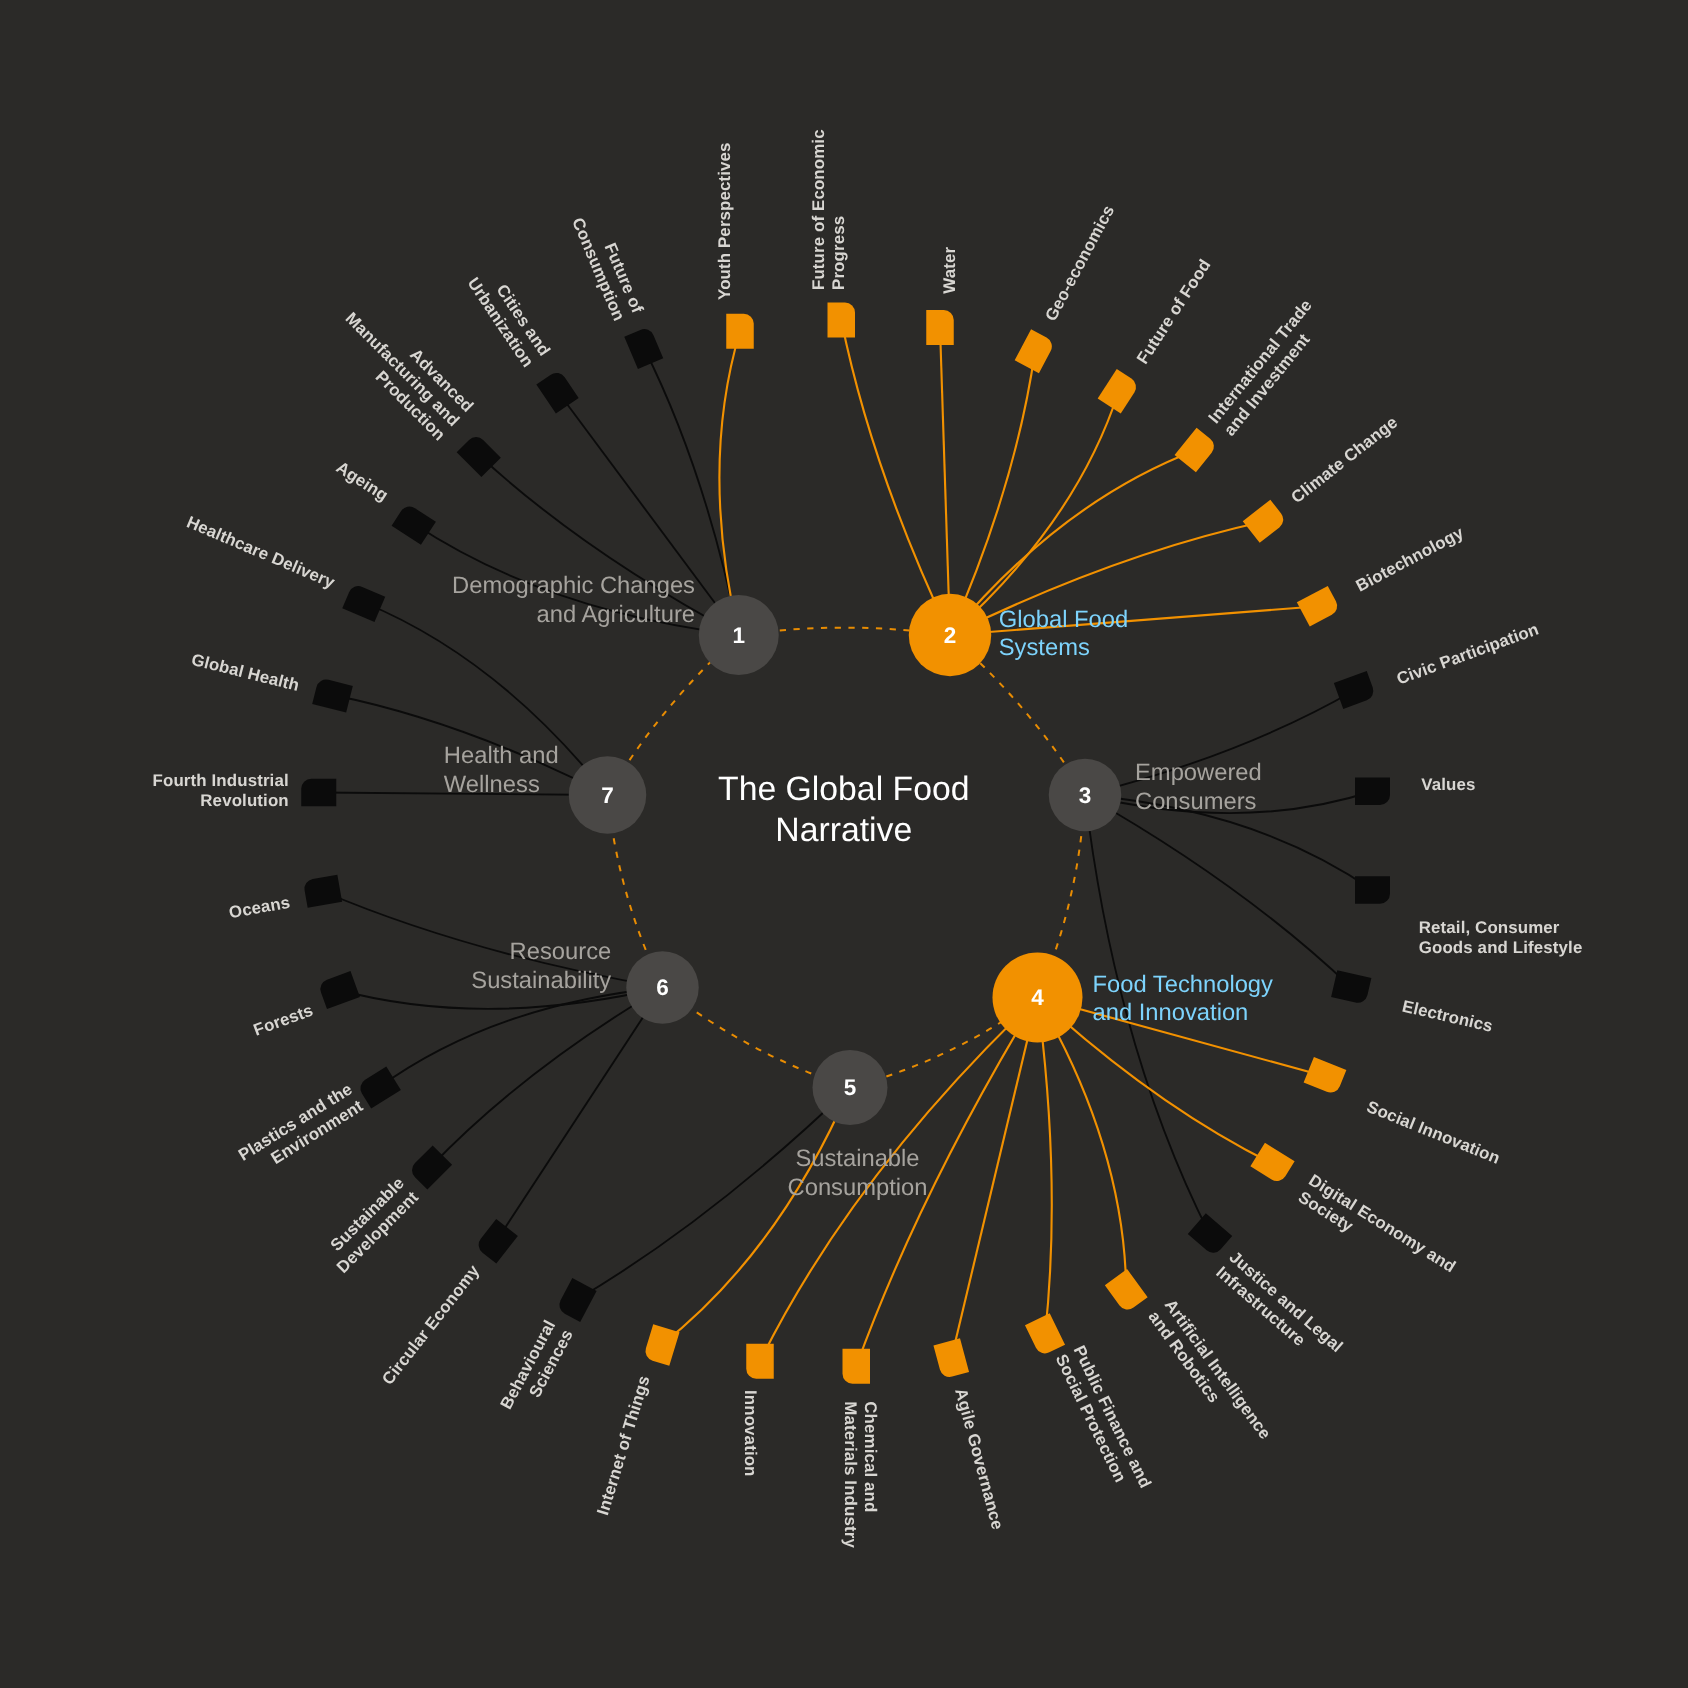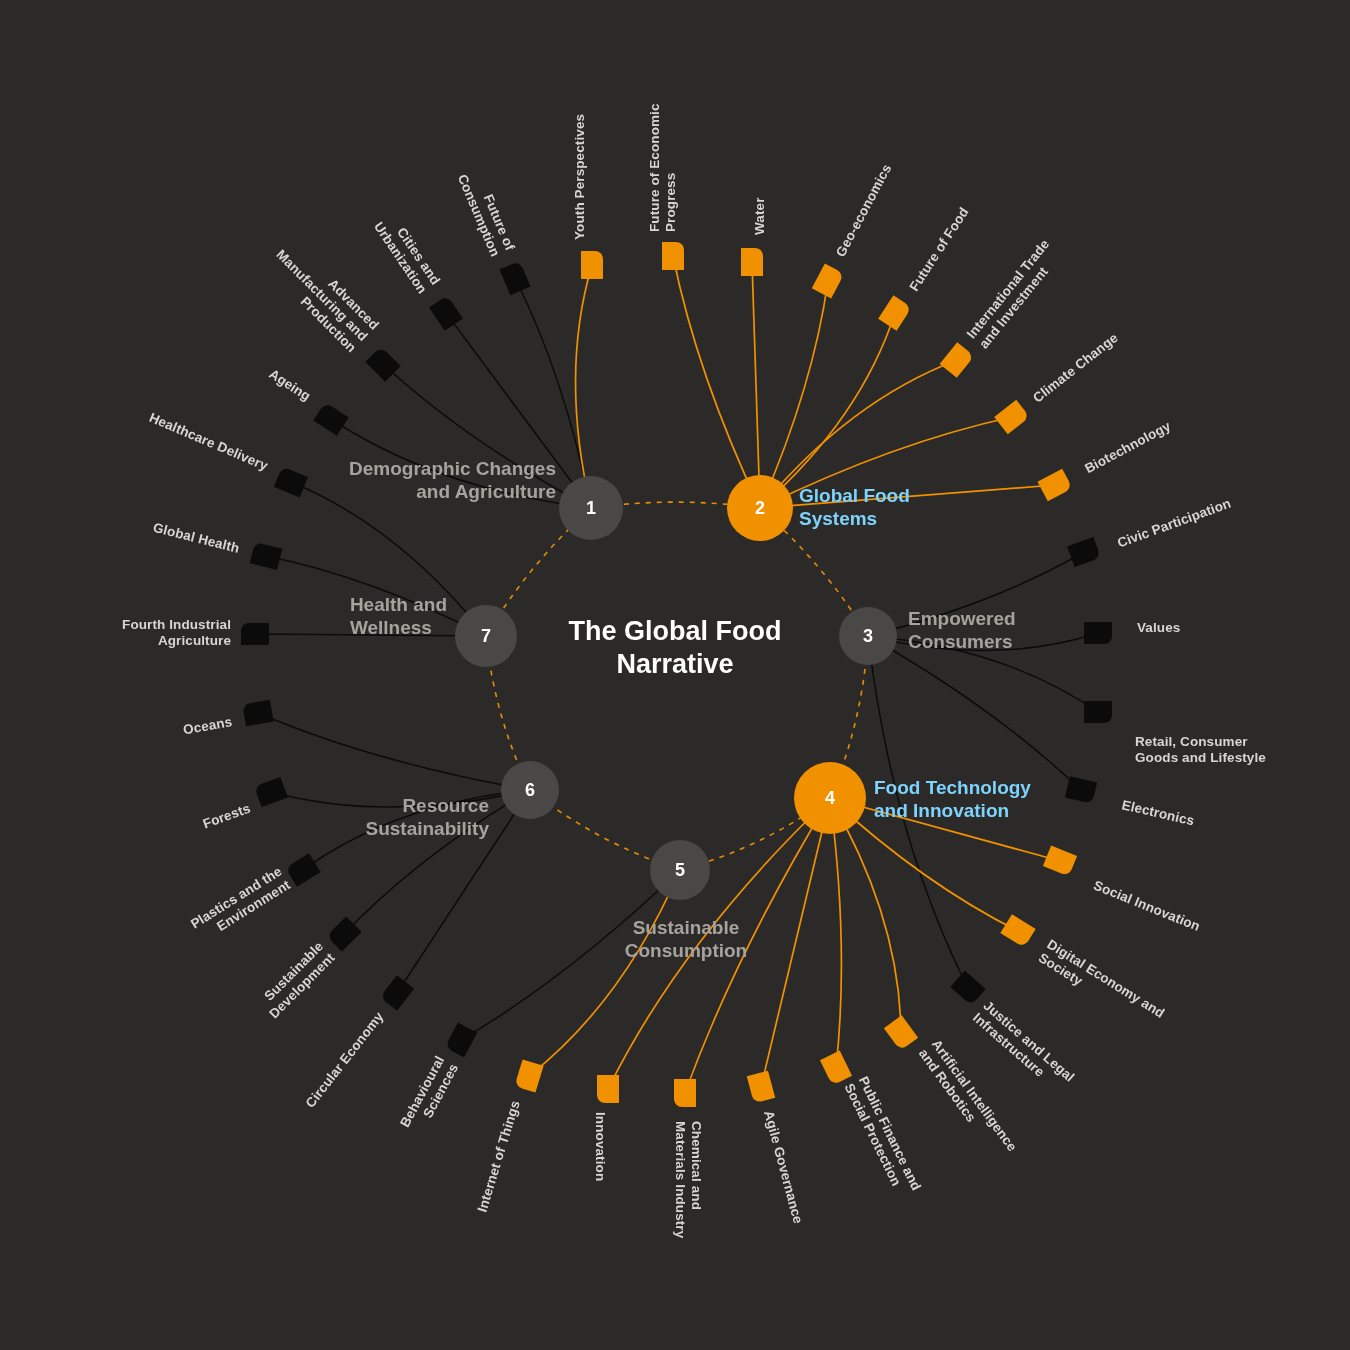--- a/index.html
+++ b/index.html
@@ -1,24 +1,24 @@
 <!DOCTYPE html>
 <html><head>
 <meta charset="utf-8">
 <style>
   html,body{margin:0;padding:0;background:#2b2a28;}
   #stage{position:relative;width:1350px;height:1350px;background:#2b2a28;overflow:hidden;
          font-family:"Liberation Sans",sans-serif;}
   svg{position:absolute;left:0;top:0;width:1350px;height:1350px;}
   .spoke-label{position:absolute;color:#d8d6d2;font-size:13.5px;font-weight:bold;
                line-height:1.18;white-space:pre;transform-origin:0 50%;letter-spacing:.1px;}
-  .hub-label{position:absolute;font-size:19px;font-weight:bold;line-height:1.2;white-space:pre;}
+  .hub-label{position:absolute;font-size:19px;font-weight:normal;line-height:1.2;white-space:pre;}
   .hub-label.grey{color:#a6a39e;}
   .hub-label.orange{color:#7dd3fc;}
-  .center-title{position:absolute;color:#ffffff;font-size:27px;font-weight:bold;
+  .center-title{position:absolute;color:#ffffff;font-size:27px;font-weight:normal;
                 line-height:1.22;text-align:center;white-space:pre;left:675px;top:648px;
                 transform:translate(-50%,-50%);}
   .node-num{font-size:18px;font-weight:bold;fill:#ffffff;}
 </style>
 </head>
 <body>
 
 <div id="stage">
   <svg id="net" viewBox="0 0 1350 1350">
       <g>
@@ -236,41 +236,41 @@
       <div class="spoke-label" style="left: 448px; top: 1061px; text-align: right; transform: translate(-100%, -50%) rotate(298deg); transform-origin: 100% 50%;">Behavioural
 Sciences</div>
       <div class="spoke-label" style="left: 381px; top: 1014px; text-align: right; transform: translate(-100%, -50%) rotate(308deg); transform-origin: 100% 50%;">Circular Economy</div>
       <div class="spoke-label" style="left: 327px; top: 950px; text-align: right; transform: translate(-100%, -50%) rotate(315deg); transform-origin: 100% 50%;">Sustainable
 Development</div>
       <div class="spoke-label" style="left: 285px; top: 877px; text-align: right; transform: translate(-100%, -50%) rotate(328deg); transform-origin: 100% 50%;">Plastics and the
 Environment</div>
       <div class="spoke-label" style="left: 250px; top: 808px; text-align: right; transform: translate(-100%, -50%) rotate(340deg); transform-origin: 100% 50%;">Forests</div>
       <div class="spoke-label" style="left: 232px; top: 722px; text-align: right; transform: translate(-100%, -50%) rotate(350deg); transform-origin: 100% 50%;">Oceans</div>
       <div class="spoke-label" style="left: 231px; top: 633px; text-align: right; transform: translate(-100%, -50%) rotate(360deg); transform-origin: 100% 50%;">Fourth Industrial
-Agriculture</div>
+Revolution</div>
       <div class="spoke-label" style="left: 239px; top: 549px; text-align: right; transform: translate(-100%, -50%) rotate(14deg); transform-origin: 100% 50%;">Global Health</div>
       <div class="spoke-label" style="left: 267px; top: 467px; text-align: right; transform: translate(-100%, -50%) rotate(23deg); transform-origin: 100% 50%;">Healthcare Delivery</div>
       <div class="spoke-label" style="left: 309px; top: 398px; text-align: right; transform: translate(-100%, -50%) rotate(33deg); transform-origin: 100% 50%;">Ageing</div>
       <div class="spoke-label" style="left: 365px; top: 339px; text-align: right; transform: translate(-100%, -50%) rotate(45deg); transform-origin: 100% 50%;">Advanced
 Manufacturing and
 Production</div>
       <div class="spoke-label" style="left: 430px; top: 288px; text-align: right; transform: translate(-100%, -50%) rotate(56deg); transform-origin: 100% 50%;">Cities and
 Urbanization</div>
       <div class="spoke-label" style="left: 503px; top: 253px; text-align: right; transform: translate(-100%, -50%) rotate(67deg); transform-origin: 100% 50%;">Future of
 Consumption</div>
       <div class="hub-label grey" style="left: 556px; top: 481px; text-align: right; transform: translate(-100%, -50%);">Demographic Changes
 and Agriculture</div>
       <div class="hub-label orange" style="left: 799px; top: 508px; text-align: left; transform: translate(0px, -50%);">Global Food
 Systems</div>
       <div class="hub-label grey" style="left: 908px; top: 619px; text-align: left; transform: translate(0px, -50%); margin-top: 12px;">Empowered
 Consumers</div>
       <div class="hub-label orange" style="left: 874px; top: 800px; text-align: left; transform: translate(0px, -50%);">Food Technology
 and Innovation</div>
       <div class="hub-label grey" style="left: 686px; top: 917px; text-align: center; transform: translate(-50%, 0px);">Sustainable
 Consumption</div>
-      <div class="hub-label grey" style="left: 489px; top: 774px; text-align: right; transform: translate(-100%, -50%); margin-top: 44px;">Resource
+      <div class="hub-label grey" style="left: 489px; top: 774px; text-align: right; transform: translate(-100%, -50%);">Resource
 Sustainability</div>
       <div class="hub-label grey" style="left: 447px; top: 617px; text-align: left; transform: translate(-100%, -50%);">Health and
 Wellness</div>
     </div>
   <div class="center-title">The Global Food
 Narrative</div>
 </div>
 
 </body></html>

